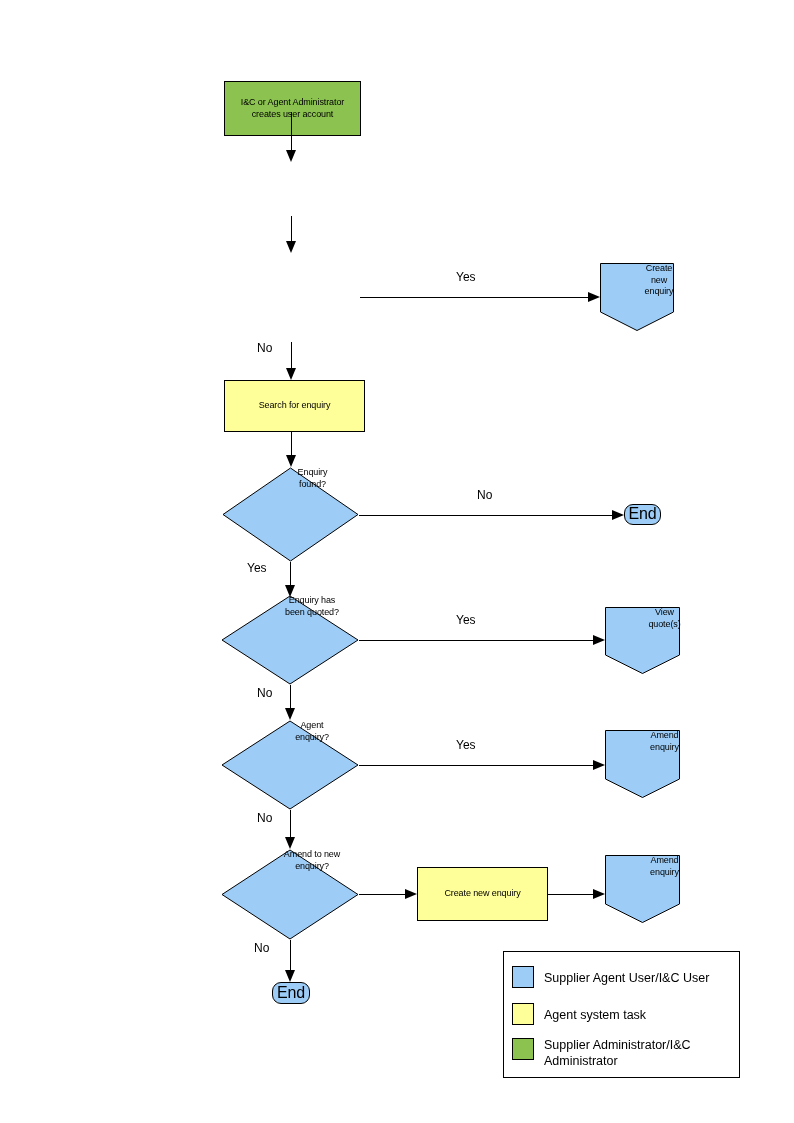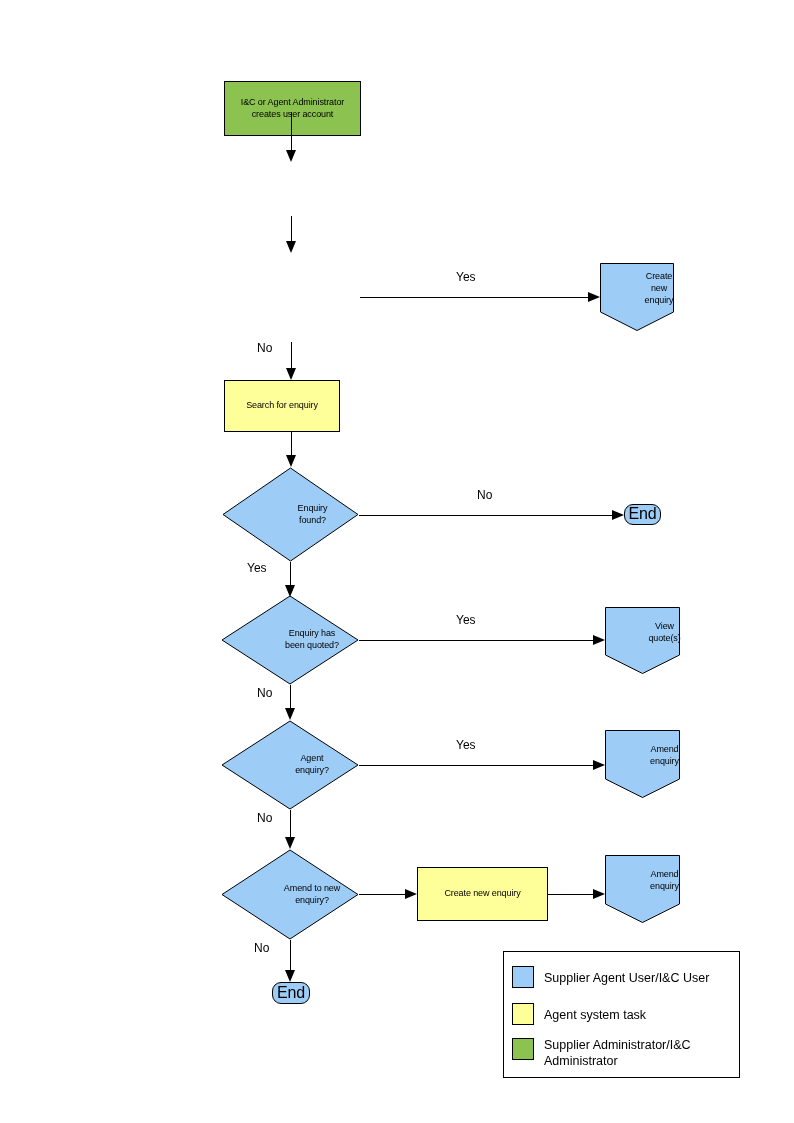--- a/index.html
+++ b/index.html
@@ -14,21 +14,21 @@
   }
   .node-label{
     font-size:9px;line-height:1.3;letter-spacing:-0.1px;
     white-space:pre-line;color:#000;
   }
   
   .shape-node{position:absolute;}
   .shape-node svg{position:absolute;left:0;top:0;width:100%;height:100%;display:block;}
   .shape-node .overlay{
     position:absolute;left:0;top:0;right:0;bottom:0;
-    display:flex;align-items:center;justify-content:center;text-align:center;margin-left:44px;
+    display:flex;justify-content:center;text-align:center;margin-left:44px;
   }
   .pent .overlay{padding-bottom:16px;box-sizing:border-box;}
   
   .terminator{
     position:absolute;border:1px solid #000;border-radius:9px;box-sizing:border-box;
     display:flex;align-items:center;justify-content:center;
   }
   .terminator .node-label{font-size:16px;}
   
   .vline{position:absolute;width:1px;background:#000;}
@@ -65,21 +65,21 @@
   <div class="shape-node pent" style="left:600px;top:263px;width:74px;height:68px">
     <svg viewBox="0 0 74 68">
       <polygon points="0.5,0.5 73.5,0.5 73.5,49 37,67.5 0.5,49" stroke="#000" stroke-width="1" fill="#9DCDF7"></polygon>
     </svg>
     <div class="overlay">
         <span class="node-label">Create new
 enquiry</span>
       </div>
   </div>
 
-  <div class="rect-node" style="left: 224px; top: 380px; width: 116px; height: 52px; background-color: rgb(255, 255, 153);">
+  <div class="rect-node" style="left: 224px; top: 380px; width: 141px; height: 52px; background-color: rgb(255, 255, 153);">
     <span class="node-label">Search for enquiry</span>
   </div>
 
   <div class="shape-node" style="left:222px;top:467px;width:137px;height:95px">
     <svg viewBox="0 0 137 95">
       <polygon points="68.5,1 136,47.5 68.5,94 1,47.5" stroke="#000" stroke-width="1" fill="#9DCDF7"></polygon>
     </svg>
     <div class="overlay">
         <span class="node-label">Enquiry
 found?</span>

